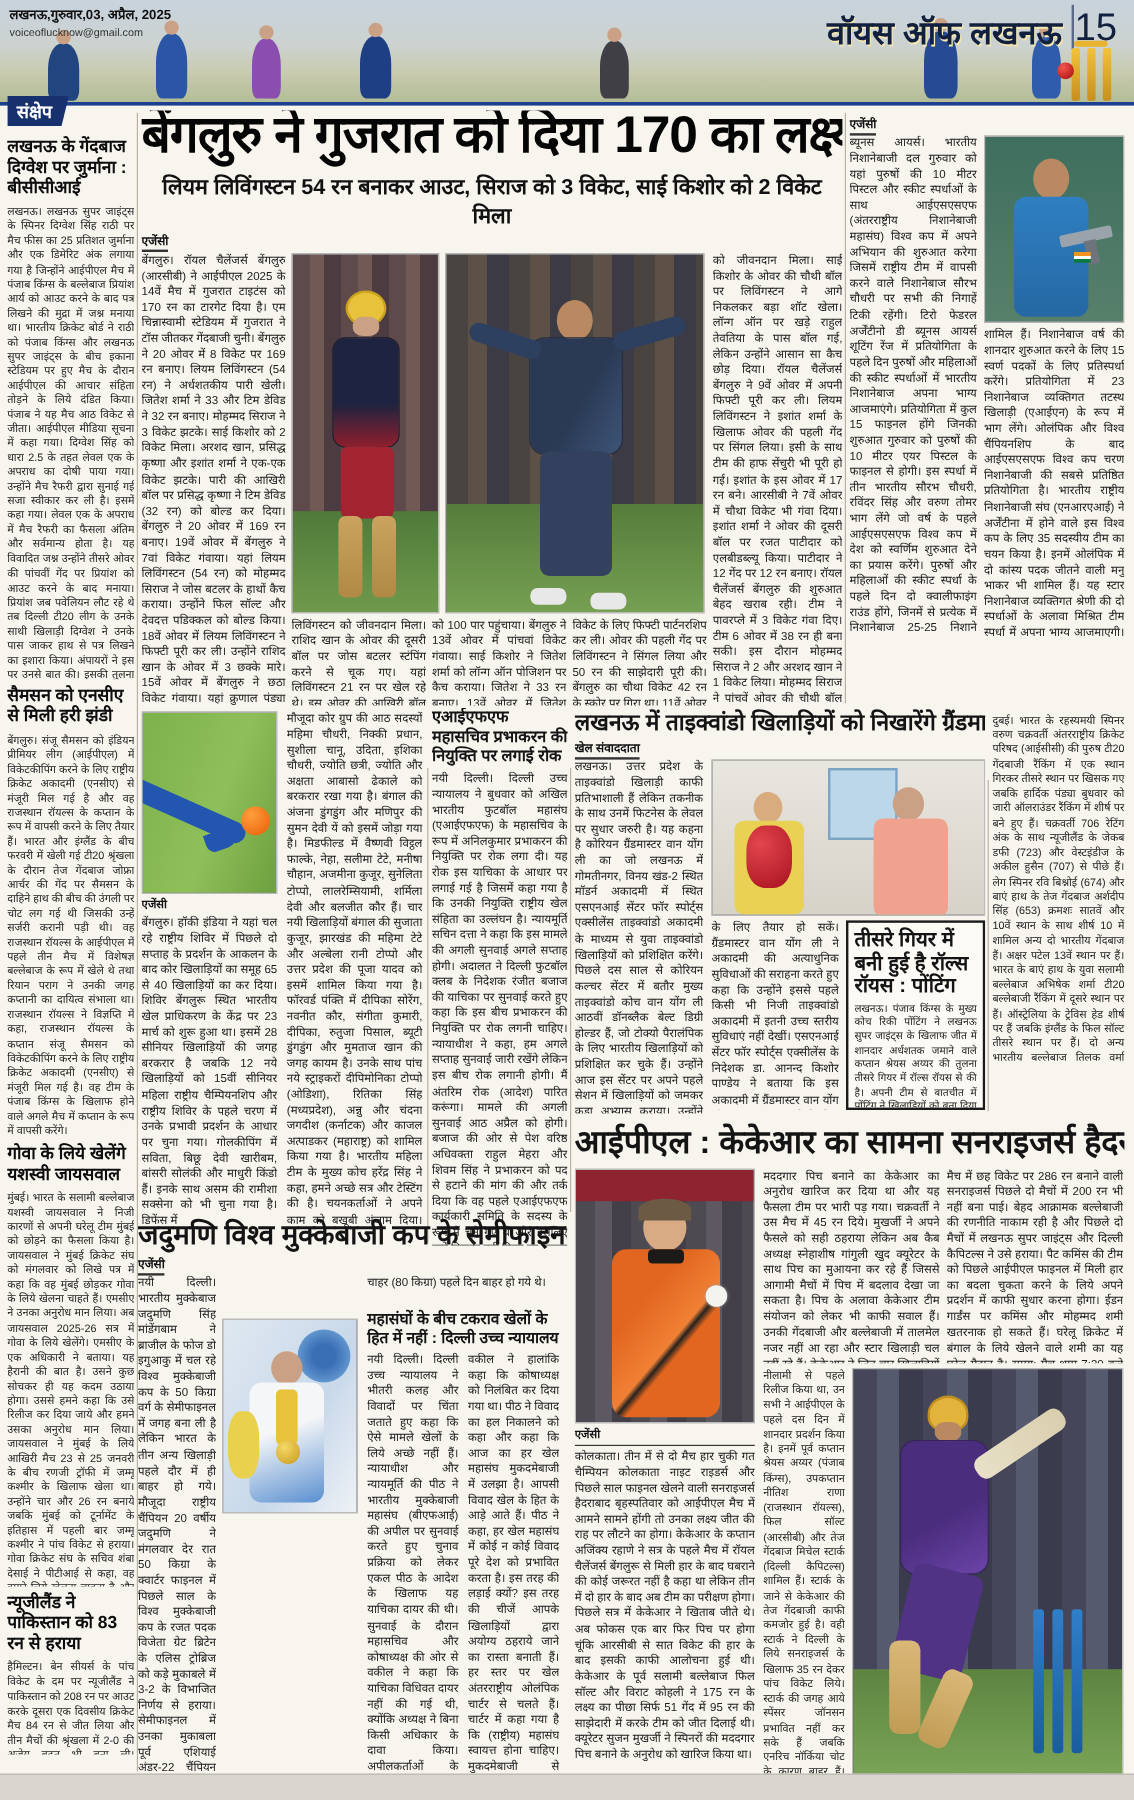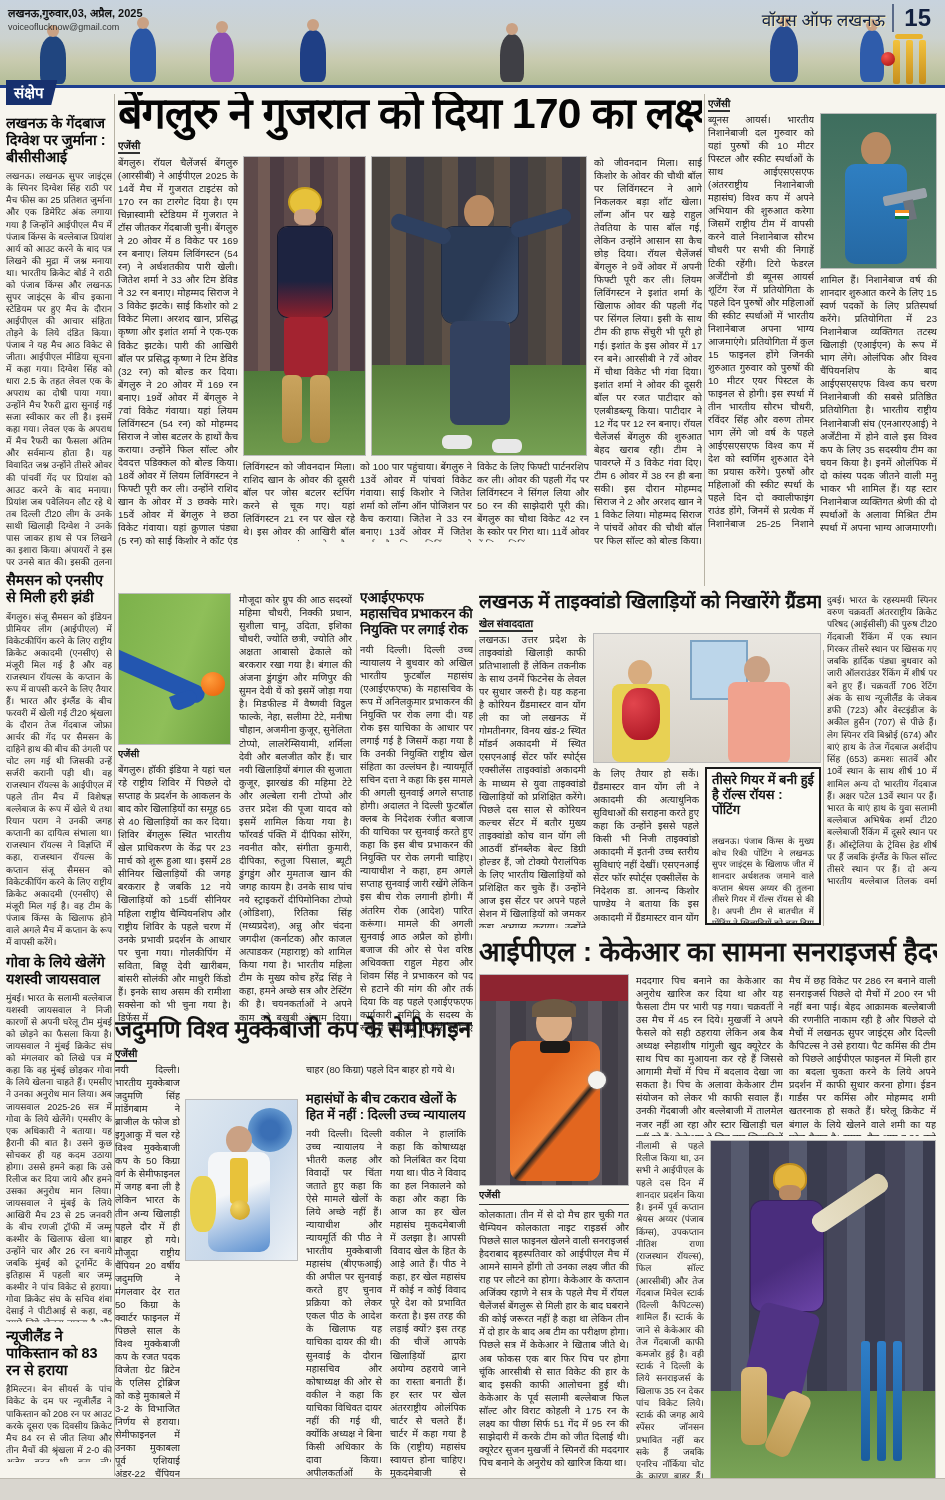--- a/index.html
+++ b/index.html
@@ -4,22 +4,22 @@
 <style>
   *{box-sizing:border-box;margin:0;padding:0}
   html,body{width:945px;height:1500px}
   body{position:relative;background:#f7f5ee;font-family:"Liberation Sans",sans-serif;color:#141414;overflow:hidden}
   .abs{position:absolute}
   .clip{overflow:hidden}
   
   .hdr{left:0;top:0;width:945px;height:88px;background:linear-gradient(180deg,#c8d3de 0%,#ccd2cf 45%,#c9cbb0 70%,#b3bd96 100%);border-bottom:3px solid #1d3f8f}
   .hdr-date{left:8px;top:6px;font-size:11px;font-weight:bold;color:#101010;line-height:1.3}
   .hdr-mail{left:8px;top:22px;font-size:9px;color:#333}
-  .masthead{right:60px;top:8px;font-size:17px;font-weight:400;color:#12203f;text-shadow:1px 1px 0 #f3e6b0}
-  .pageno{right:14px;top:4px;font-size:24px;font-weight:700;color:#12203f;border-left:2px solid #5a6a88;padding-left:10px}
+  .masthead{right:60px;top:8px;font-size:27px;font-weight:700;color:#12203f;text-shadow:1px 1px 0 #f3e6b0}
+  .pageno{right:14px;top:4px;font-size:32px;font-weight:400;color:#12203f;border-left:2px solid #5a6a88;}
   .logo{left:388px;top:38px;white-space:nowrap}
   .logo .en{font-family:"Liberation Serif",serif;font-style:italic;font-weight:800;font-size:42px;color:#d41f24;text-shadow:2px 2px 0 #ffffff,-1px -1px 0 #ffffff}
   .logo .hi{font-weight:800;font-size:32px;color:#ef0a8c;text-shadow:1px 1px 0 #fff}
   .fig{position:absolute;border-radius:45% 45% 18% 18%}
   .fig::before{content:"";position:absolute;left:50%;top:-11px;transform:translateX(-50%);width:12px;height:12px;border-radius:50%;background:#caa184}
   .stumps{right:18px;top:34px;width:34px;height:50px}
   .stumps i{position:absolute;top:6px;width:7px;height:44px;background:linear-gradient(#f2c23c,#c78f1d);border-radius:2px}
   .stumps i:nth-child(1){left:0}.stumps i:nth-child(2){left:13px}.stumps i:nth-child(3){left:26px}
   .stumps .bail{position:absolute;top:0;left:2px;width:28px;height:5px;background:#e8b32e;border-radius:3px}
   .stumps .ball{position:absolute;left:-12px;top:18px;width:14px;height:14px;border-radius:50%;background:radial-gradient(circle at 35% 30%,#f4564e,#a30b0b)}
@@ -46,21 +46,21 @@
   
   .h-shoot{font-size:23px;font-weight:800;line-height:1.12;color:#050505}
   .h-hockey{font-size:25px;font-weight:800;line-height:1.12;color:#050505}
   .h-aiff{font-size:13.5px;font-weight:800;line-height:1.2}
   .h-tkd{font-size:19px;font-weight:800;white-space:nowrap}
   .h-t20{font-size:16px;font-weight:800;line-height:1.2}
   .h-ipl{font-size:27px;font-weight:800;white-space:nowrap}
   .h-box{font-size:23px;font-weight:800;white-space:nowrap}
   .h-court{font-size:13px;font-weight:800;line-height:1.22;margin:4px 0}
   .pont{border:2px solid #1a1a1a;background:#fbfaf4;padding:4px 5px}
-  .pont h4{font-size:13px;font-weight:800;line-height:1.15;margin-bottom:18px}
+  .pont h4{font-size:17px;font-weight:800;line-height:1.15;margin-bottom:3px}
   .strip{left:0;top:1478px;width:945px;height:22px;background:#d9d6cf;border-top:1px solid #bdb9af}
 </style>
 </head>
 <body>
 
 <div class="abs hdr">
   <div class="fig" style="left:130px;top:28px;width:26px;height:54px;background:#2a56a5"></div>
   <div class="fig" style="left:210px;top:32px;width:24px;height:50px;background:#8a4db0"></div>
   <div class="fig" style="left:300px;top:30px;width:26px;height:52px;background:#1f3f85"></div>
   <div class="fig" style="left:500px;top:34px;width:24px;height:48px;background:#3f3f45"></div>
@@ -102,20 +102,21 @@
     <p class="sb-body" style="max-height:330px">मुंबई। भारत के सलामी बल्लेबाज यशस्वी जायसवाल ने निजी कारणों से अपनी घरेलू टीम मुंबई को छोड़ने का फैसला किया है। जायसवाल ने मुंबई क्रिकेट संघ को मंगलवार को लिखे पत्र में कहा कि वह मुंबई छोड़कर गोवा के लिये खेलना चाहते हैं। एमसीए ने उनका अनुरोध मान लिया। अब जायसवाल 2025-26 सत्र में गोवा के लिये खेलेंगे। एमसीए के एक अधिकारी ने बताया। यह हैरानी की बात है। उसने कुछ सोचकर ही यह कदम उठाया होगा। उससे हमने कहा कि उसे रिलीज कर दिया जाये और हमने उसका अनुरोध मान लिया। जायसवाल ने मुंबई के लिये आखिरी मैच 23 से 25 जनवरी के बीच रणजी ट्रॉफी में जम्मू कश्मीर के खिलाफ खेला था। उन्होंने चार और 26 रन बनाये जबकि मुंबई को टूर्नामेंट के इतिहास में पहली बार जम्मू कश्मीर ने पांच विकेट से हराया। गोवा क्रिकेट संघ के सचिव शंबा देसाई ने पीटीआई से कहा, वह हमारे लिये खेलना चाहता है और हम उसका स्वागत करते हैं। वह अगले सत्र से हमारे लिये खेलेगा।</p>
   </div>
   <div>
     <h3 class="sb-head">न्यूजीलैंड ने पाकिस्तान को 83 रन से हराया</h3>
     <p class="sb-body" style="max-height:160px">हैमिल्टन। बेन सीयर्स के पांच विकेट के दम पर न्यूजीलैंड ने पाकिस्तान को 208 रन पर आउट करके दूसरा एक दिवसीय क्रिकेट मैच 84 रन से जीत लिया और तीन मैचों की श्रृंखला में 2-0 की अजेय बढ़त भी बना ली। पाकिस्तान के लिये फहीम अशरफ ने सर्वाधिक 73 रन बनाये और नौवें विकेट के लिये नसीम शाह के साथ 60 रन की साझेदारी भी की। नसीम ने 51 रन बनाये।</p>
   </div>
 </div>
 
 <div class="abs clip lead">
   <h1 class="lead-h">बेंगलुरु ने गुजरात को दिया 170 का लक्ष्य</h1>
+  <div class="lead-sub">लियम लिविंगस्टन 54 रन बनाकर आउट, सिराज को 3 विकेट, साई किशोर को 2 विकेट मिला</div>
   <div class="bl"><span>एजेंसी</span></div>
   <div class="lead-cols">
     <div class="bt" style="width:120px;height:392px">बेंगलुरु। रॉयल चैलेंजर्स बेंगलुरु (आरसीबी) ने आईपीएल 2025 के 14वें मैच में गुजरात टाइटंस को 170 रन का टारगेट दिया है। एम चिन्नास्वामी स्टेडियम में गुजरात ने टॉस जीतकर गेंदबाजी चुनी। बेंगलुरु ने 20 ओवर में 8 विकेट पर 169 रन बनाए। लियम लिविंगस्टन (54 रन) ने अर्धशतकीय पारी खेली। जितेश शर्मा ने 33 और टिम डेविड ने 32 रन बनाए। मोहम्मद सिराज ने 3 विकेट झटके। साई किशोर को 2 विकेट मिला। अरशद खान, प्रसिद्ध कृष्णा और इशांत शर्मा ने एक-एक विकेट झटके। पारी की आखिरी बॉल पर प्रसिद्ध कृष्णा ने टिम डेविड (32 रन) को बोल्ड कर दिया। बेंगलुरु ने 20 ओवर में 169 रन बनाए। 19वें ओवर में बेंगलुरु ने 7वां विकेट गंवाया। यहां लियम लिविंगस्टन (54 रन) को मोहम्मद सिराज ने जोस बटलर के हाथों कैच कराया। उन्होंने फिल सॉल्ट और देवदत्त पडिक्कल को बोल्ड किया। 18वें ओवर में लियम लिविंगस्टन ने फिफ्टी पूरी कर ली। उन्होंने राशिद खान के ओवर में 3 छक्के मारे। 15वें ओवर में बेंगलुरु ने छठा विकेट गंवाया। यहां क्रुणाल पंड्या (5 रन) को साई किशोर ने कॉट एंड बोल्ड किया। 14वें ओवर में लियम</div>
     <div style="width:346px">
       <div style="display:flex;gap:5px">
 
         <div class="ph" style="width:123px;height:300px">
           <div class="e" style="inset:0;background:repeating-linear-gradient(90deg,#5e4a4a 0 14px,#715a54 14px 26px,#4c3c42 26px 40px)"></div>
           <div class="e" style="left:0;bottom:0;width:100%;height:28%;background:linear-gradient(#4f7a3a,#6f9a4c)"></div>
           <div class="e" style="left:44px;top:30px;width:34px;height:30px;border-radius:50%;background:#e7c23a;border:2px solid #caa21e"></div>

